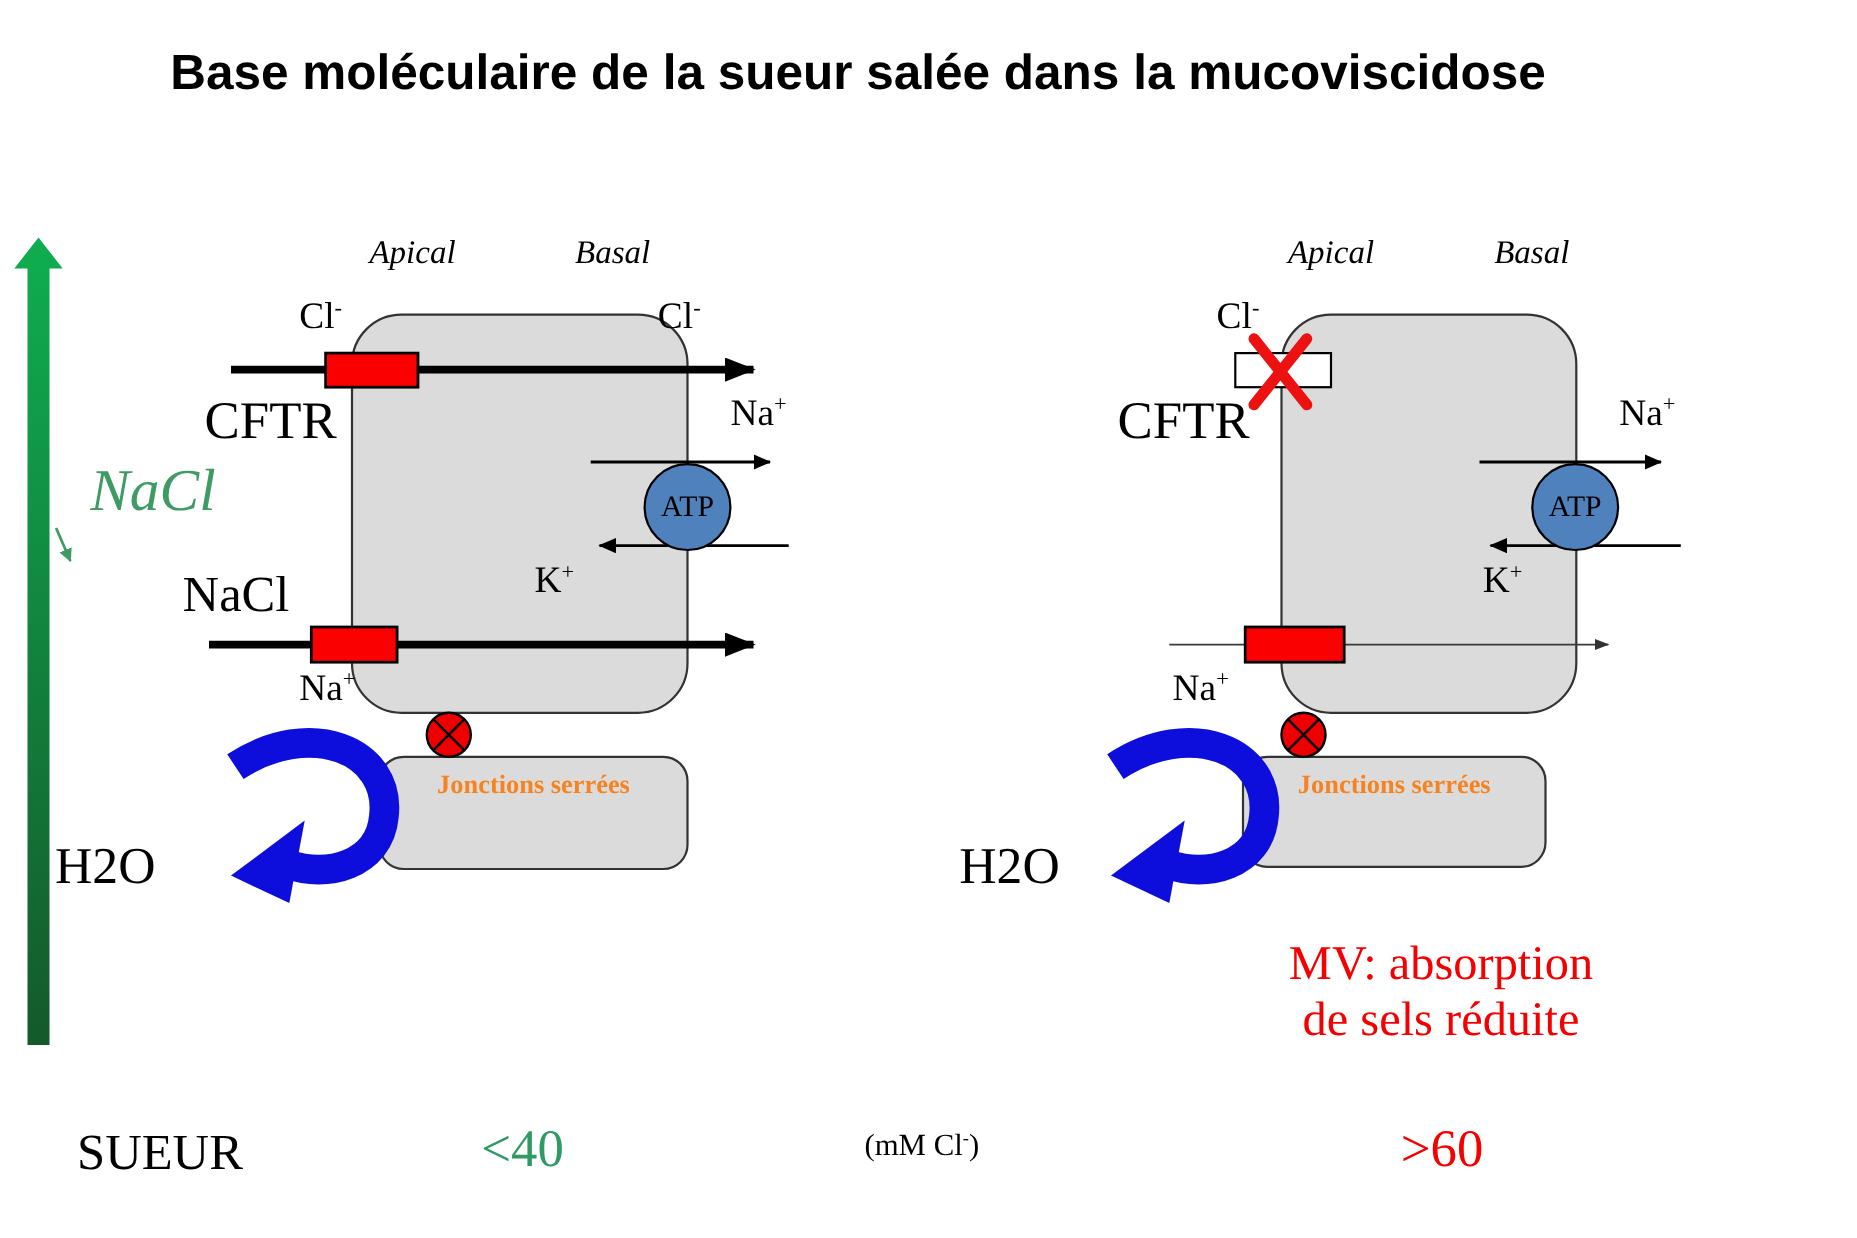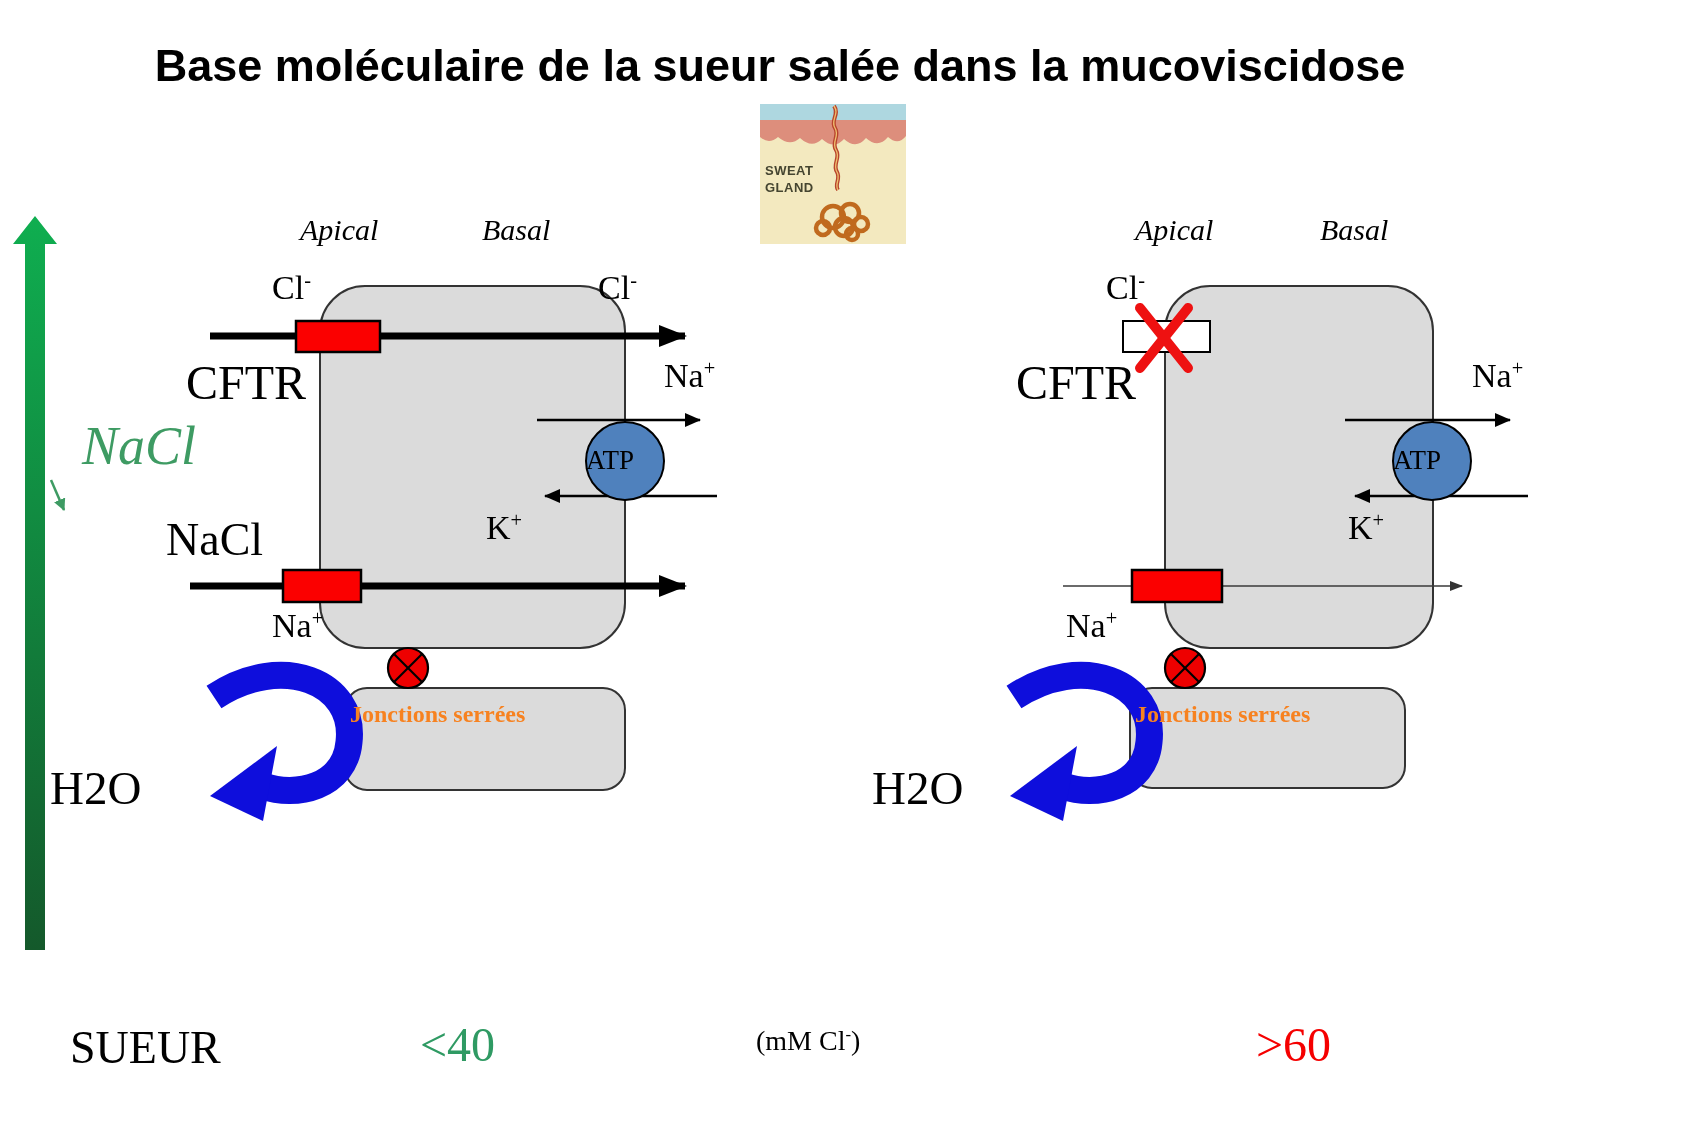--- a/index.html
+++ b/index.html
@@ -3,21 +3,21 @@
 <meta charset="utf-8">
 <style>
   html,body{margin:0;padding:0;background:#fff}
   .slide{position:relative;width:1688px;height:1125px;background:#fff;overflow:hidden;
          font-family:"Liberation Serif",serif}
   .title{position:absolute;left:0;top:40px;width:1560px;text-align:center;
          font-family:"Liberation Sans",sans-serif;font-weight:bold;font-size:45px;color:#000;z-index:3}
   .gfx{position:absolute;left:0;top:0;z-index:1}
   .lbl{position:absolute;white-space:nowrap;color:#000;z-index:3;line-height:1.05}
   .it{font-style:italic}
-  .ctr{text-align:left}
+  .ctr{text-align:center}
   .green{color:#2f9a63}
   .naclgreen{color:#3e9b63}
   .red{color:#f50000}
   .orange{color:#f78220;font-weight:bold}
   sup{font-size:60%}
   .caption{line-height:51px}
   .gland{position:absolute;left:760px;top:104px;width:146px;height:140px;z-index:2}
   .gland-label{position:absolute;left:5px;top:58px;font-family:"Liberation Sans",sans-serif;
          font-weight:bold;font-size:13px;line-height:17px;color:#454530;letter-spacing:.5px}
 </style>
@@ -87,41 +87,20 @@
     </g>
     <use href="#junctionL" transform="translate(777,0)"></use>
 
     <g id="blueArrL">
       <path d="M 214 697 C 282 652, 356 682, 349 742 C 345 787, 296 798, 263 786" fill="none" stroke="#0e0edc" stroke-width="27"></path>
       <polygon points="277,746 210,796 263,821" fill="#0e0edc"></polygon>
     </g>
     <use href="#blueArrL" transform="translate(800,0)"></use>
   </svg>
 
-  <div class="gland">
-    <svg width="146" height="140" viewBox="0 0 146 140">
-      <rect width="146" height="140" fill="#f3e9bf"></rect>
-      <rect width="146" height="16" fill="#aed7e0"></rect>
-      <path d="M0,16 H146 V32 Q138,42 128,33 Q118,45 106,34 Q96,46 84,35 Q74,46 62,35 Q52,45 40,34 Q30,43 18,33 Q9,41 0,33 Z" fill="#dd8e7c"></path>
-      <path d="M74,2 c6,8 -4,14 1,22 c5,8 -4,14 1,22 c5,8 -4,14 1,22 c4,7 -3,12 1,18" stroke="#b8442c" stroke-width="4" fill="none"></path>
-      <path d="M74,2 c6,8 -4,14 1,22 c5,8 -4,14 1,22 c5,8 -4,14 1,22 c4,7 -3,12 1,18" stroke="#f0c070" stroke-width="1.3" fill="none"></path>
-      <g stroke="#c06a1e" stroke-width="4.5" fill="none">
-        <circle cx="73" cy="113" r="11"></circle>
-        <circle cx="90" cy="109" r="9"></circle>
-        <circle cx="84" cy="123" r="9"></circle>
-        <circle cx="101" cy="120" r="7"></circle>
-        <circle cx="63" cy="124" r="7"></circle>
-        <circle cx="92" cy="130" r="6"></circle>
-      </g>
-    </svg>
-    <div class="gland-label">
-      <div>SWEAT</div>
-      <div>GLAND</div>
-    </div>
-  </div>
 
   <div class="lbl it ctr" style="left:300px;top:214px;width:150px;font-size:30px">Apical</div>
   <div class="lbl it ctr" style="left:482px;top:214px;width:150px;font-size:30px">Basal</div>
 
   <div class="lbl" style="left:272px;top:270px;font-size:34px"><span>Cl</span><sup>-</sup></div>
   <div class="lbl" style="left:598px;top:270px;font-size:34px"><span>Cl</span><sup>-</sup></div>
 
   <div class="lbl" style="left:186px;top:358px;font-size:48px">CFTR</div>
 
   <div class="lbl it naclgreen" style="left:82px;top:418px;font-size:54px">NaCl</div>
@@ -148,19 +127,23 @@
   <div class="lbl" style="left:1472px;top:358px;font-size:34px"><span>Na</span><sup>+</sup></div>
   <div class="lbl ctr" style="left:1393px;top:446px;width:78px;font-size:27px">ATP</div>
   <div class="lbl" style="left:1348px;top:510px;font-size:34px"><span>K</span><sup>+</sup></div>
 
   <div class="lbl" style="left:1066px;top:608px;font-size:34px"><span>Na</span><sup>+</sup></div>
 
   <div class="lbl orange ctr" style="left:1135px;top:702px;width:265px;font-size:24px">Jonctions serrées</div>
 
   <div class="lbl" style="left:872px;top:764px;font-size:47px">H2O</div>
 
+  <div class="lbl red ctr caption" style="left:1128px;top:850px;width:364px;font-size:44px">
+    <div>MV: absorption</div>
+    <div>de sels réduite</div>
+  </div>
 
   <div class="lbl" style="left:70px;top:1024px;font-size:46px">SUEUR</div>
   <div class="lbl green ctr" style="left:420px;top:1020px;width:110px;font-size:48px">&lt;40</div>
   <div class="lbl ctr" style="left:756px;top:1026px;width:164px;font-size:28px"><span>(mM Cl</span><sup>-</sup><span>)</span></div>
   <div class="lbl red ctr" style="left:1256px;top:1020px;width:110px;font-size:48px">&gt;60</div>
 
 </div>
 
 </body></html>

